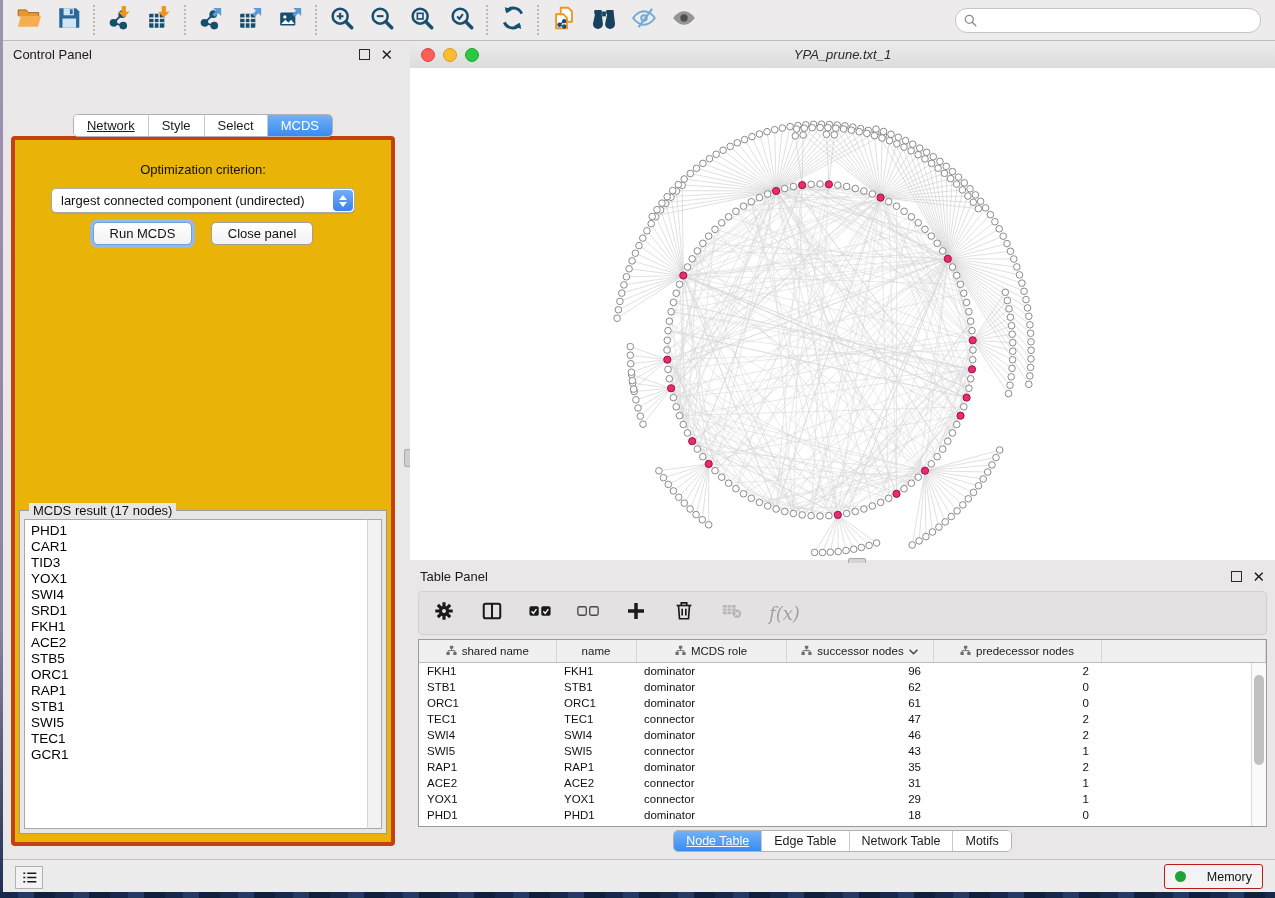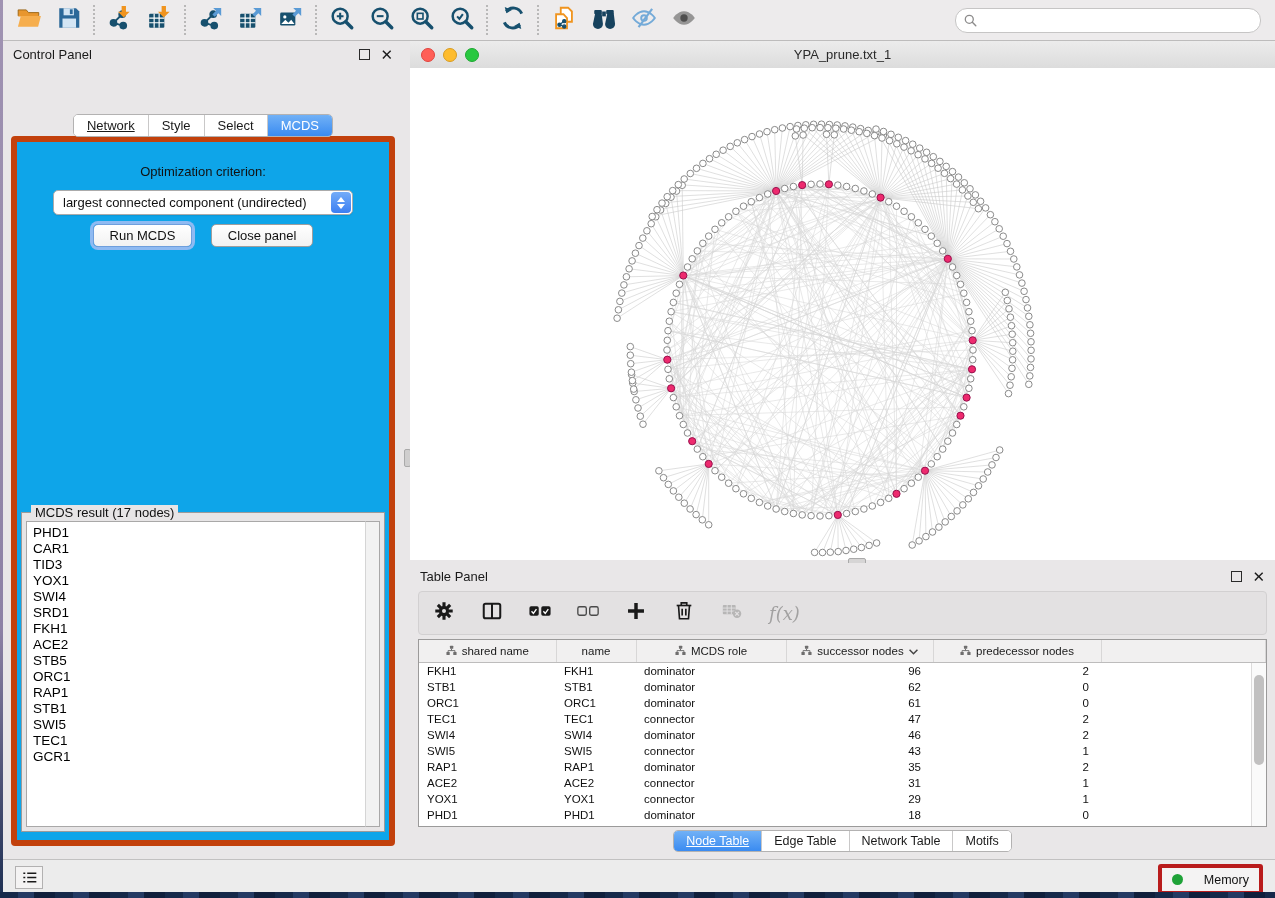--- a/index.html
+++ b/index.html
@@ -26,22 +26,22 @@
   .win-sq{display:inline-block;width:9px;height:9px;border:1.4px solid #2a2a2a;margin-right:10px;}
   .win-x{font-size:15px;font-weight:bold;color:#1a1a1a;line-height:9px;}
 
   
   #control-panel{position:absolute;left:0;top:41px;width:400px;bottom:33px;background:#e9e7e8;}
   .seg{display:inline-flex;border:1px solid #b3b2b2;border-radius:5px;overflow:hidden;background:#fff;}
   .seg .tab{padding:3px 13px;font-size:13px;color:#1a1a1a;background:#fff;border-left:1px solid #c9c8c8;white-space:nowrap;}
   .seg .tab:first-child{border-left:none;text-decoration:underline;}
   .seg .tab.active{background:linear-gradient(#71b1f6,#3a8bf1);color:#fff;}
   #cp-tabs-wrap{position:absolute;top:73px;left:0;width:100%;text-align:center;z-index:2;}
-  #cp-content{position:absolute;left:8px;right:8px;top:95px;bottom:14px;background:#0ea5e9;
-    border:6px solid #c2410c;border-radius:4px;}
+  #cp-content{position:absolute;left:8px;right:8px;top:95px;bottom:14px;background:#eab308;
+    border:4px solid #c2410c;border-radius:4px;}
   .opt-label{text-align:center;font-size:13px;color:#111;margin-top:22px;}
   .dropdown{position:absolute;left:36px;right:36px;top:48px;height:23px;background:#fff;border:1px solid #ababab;
     border-radius:5px;font-size:13px;display:flex;align-items:center;padding-left:9px;color:#111;
     box-shadow:0 1px 1px rgba(0,0,0,.08);}
   .stepper{position:absolute;right:1px;top:1px;bottom:1px;width:20px;border-radius:4px;
     background:linear-gradient(#74acf8,#3c7ff2);display:flex;flex-direction:column;align-items:center;justify-content:center;gap:2px;}
   .stepper i{display:block;width:0;height:0;border-left:4px solid transparent;border-right:4px solid transparent;}
   .stepper .up{border-bottom:5px solid #fff;}
   .stepper .dn{border-top:5px solid #fff;}
   .btn-row{position:absolute;top:82px;left:0;width:100%;text-align:center;}
@@ -63,21 +63,21 @@
 
   
   #network-window{position:absolute;left:407px;right:0;top:41px;height:519px;background:#fff;}
   .net-titlebar{position:relative;height:27px;background:linear-gradient(#ececec,#dcdcdc);
     border-bottom:1px solid #b4b3b3;display:flex;align-items:center;}
   .lights{position:absolute;left:11px;top:7px;display:flex;gap:8px;}
   .lights i{width:12px;height:12px;border-radius:50%;display:block;}
   .lights .red{background:#ff5f57;border:0.5px solid #e0443e;}
   .lights .yellow{background:#febc2e;border:0.5px solid #d89c21;}
   .lights .green{background:#28c840;border:0.5px solid #1ea832;}
-  .net-title{flex:1;text-align:center;font-size:13px;color:#2a2a2a;}
+  .net-title{flex:1;text-align:center;font-size:13px;color:#2a2a2a;font-style:italic;}
   .net-canvas{position:absolute;left:0;right:0;top:27px;bottom:0;background:#fff;overflow:hidden;}
   .net-canvas svg{display:block;}
 
   
   #table-panel{position:absolute;left:407px;right:0;top:563px;bottom:33px;background:#e9e7e8;display:flex;flex-direction:column;}
   #tp-toolbar{margin:2px 8px 4px 8px;height:42px;background:#e3e1e2;border:1px solid #d2d0d1;border-radius:4px;
     display:flex;align-items:center;padding-left:14px;gap:26px;}
   #tp-toolbar .ticon{display:flex;align-items:center;justify-content:center;}
   #tp-toolbar svg{width:22px;height:22px;}
   .fx{font-family:"DejaVu Serif",serif;font-style:italic;font-size:18px;color:#a2a1a1;}
@@ -91,21 +91,21 @@
   #tp-scroll{position:absolute;right:0;top:23px;bottom:0;width:14px;background:#fafafa;border-left:1px solid #dcdbdb;}
   #tp-thumb{position:absolute;left:2px;right:2px;top:12px;height:90px;background:#c1c0c0;border-radius:5px;}
   #tp-tabs-wrap{height:30px;text-align:center;padding-top:3px;}
   #tp-tabs-wrap .seg .tab{font-size:12.5px;padding:3px 12px;}
 
   
   #status-bar{position:absolute;left:0;right:0;bottom:0;height:33px;background:#ececec;border-top:1px solid #c2c1c1;}
   #sb-list{position:absolute;left:12px;top:6px;width:26px;height:21px;background:#f4f3f3;border:1px solid #b2b1b1;
     display:flex;align-items:center;justify-content:center;}
   #sb-list svg{width:15px;height:13px;}
-  #memory-btn{position:absolute;right:12px;top:4px;height:23px;background:#f4f3f3;border:4px solid #b91c1c;border-radius:3px;
+  #memory-btn{position:absolute;right:12px;top:4px;height:23px;background:#f4f3f3;border:1px solid #b91c1c;border-radius:3px;
     display:flex;align-items:center;padding:0 10px;font-size:12.5px;color:#111;gap:21px;}
   #memory-btn .dot{width:11px;height:11px;border-radius:50%;background:#1fa238;display:block;}
 </style>
 </head>
 <body>
 
 <div id="desktop">
 <div id="app">
 
   <div id="toolbar">

